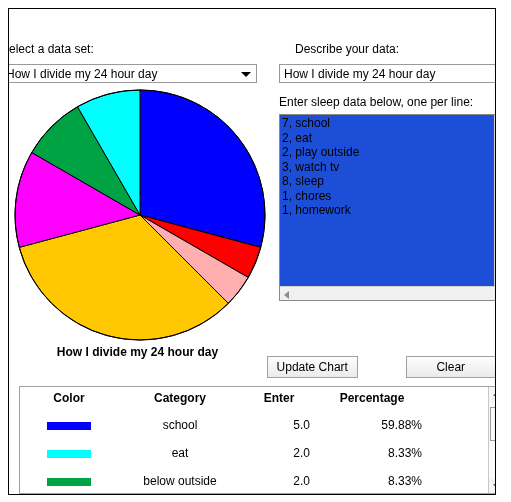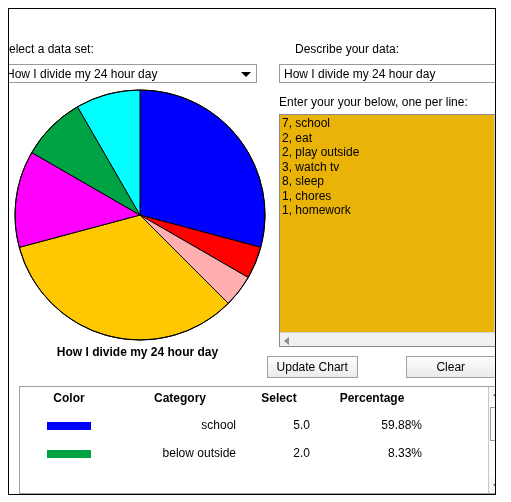--- a/index.html
+++ b/index.html
@@ -115,23 +115,23 @@
   .desc-input .val {
     position:absolute; left:4px; top:2px;
     font-size:12px; white-space:nowrap; color:#000;
   }
   .data-label { position:absolute; left:12px; top:86px; }
 
   
   .ta-wrap {
     position:absolute;
     left:12px; top:105px;
-    width:229px; height:233px;
+    width:229px; height:187px;
     border:1px solid #8a8a8a;
-    background:#eab308;
+    background:#1d4ed8;
     box-sizing:border-box;
     padding-left:12px;
   }
   .ta-text {
     position:absolute;
     left:2px; top:1px;
     width: 205px; height: 208px;
     font-family:"Liberation Sans", sans-serif;
     font-size:12px;
     line-height:14.5px;
@@ -220,21 +220,21 @@
     text-align:center;
     color:#000;
   }
   table.legend td {
     padding:7px 6px;
     color:#000;
     font-size:12px;
     vertical-align:middle;
   }
   th.c-color, td.c-color { width:86px; text-align:center; }
-  th.c-cat,   td.c-cat   { width:112px; text-align:right; padding-left:14px;}
+  th.c-cat,   td.c-cat   { width:112px; text-align:center; padding-left:14px;}
   th.c-val,   td.c-val   { width:62px;  text-align:right; }
   th.c-pct,   td.c-pct   { width:100px; text-align:right; }
   th.c-pad,   td.c-pad   { width:auto; }
   .swatch {
     display:inline-block;
     width:44px; height:8px;
     vertical-align:middle;
   }
 
   .tbl-vscroll {
@@ -309,21 +309,21 @@
     </div>
 
     <div class="right-col">
 
       <div class="field-label desc-label">Describe your data:</div>
 
       <div class="desc-input">
         <span class="val">How I divide my 24 hour day</span>
       </div>
 
-      <div class="field-label data-label">Enter your your below, one per line:</div>
+      <div class="field-label data-label">Enter sleep data below, one per line:</div>
 
       <div class="ta-wrap">
         <textarea class="ta-text" spellcheck="false" style="">7, school
 2, eat
 2, play outside
 3, watch tv
 8, sleep
 1, chores
 1, homework</textarea>
 
@@ -346,34 +346,41 @@
 
   </div>
 
   <div id="table-panel">
     <div id="table-inner">
       <table class="legend">
         <thead>
           <tr>
             <th class="c-color">Color</th>
             <th class="c-cat">Category</th>
-            <th class="c-val">Select</th>
+            <th class="c-val">Enter</th>
             <th class="c-pct">Percentage</th>
             <th class="c-pad"></th>
           </tr>
         </thead>
         <tbody id="legend-body">
             <tr>
               <td class="c-color"><span class="swatch" style="background: rgb(0, 0, 255);"></span></td>
               <td class="c-cat">school</td>
               <td class="c-val">5.0</td>
               <td class="c-pct">59.88%</td>
               <td class="c-pad"></td>
             </tr>
             <tr>
+              <td class="c-color"><span class="swatch" style="background: rgb(0, 255, 255);"></span></td>
+              <td class="c-cat">eat</td>
+              <td class="c-val">2.0</td>
+              <td class="c-pct">8.33%</td>
+              <td class="c-pad"></td>
+            </tr>
+            <tr>
               <td class="c-color"><span class="swatch" style="background: rgb(0, 163, 68);"></span></td>
               <td class="c-cat">below outside</td>
               <td class="c-val">2.0</td>
               <td class="c-pct">8.33%</td>
               <td class="c-pad"></td>
             </tr>
           </tbody>
       </table>
     </div>
 

